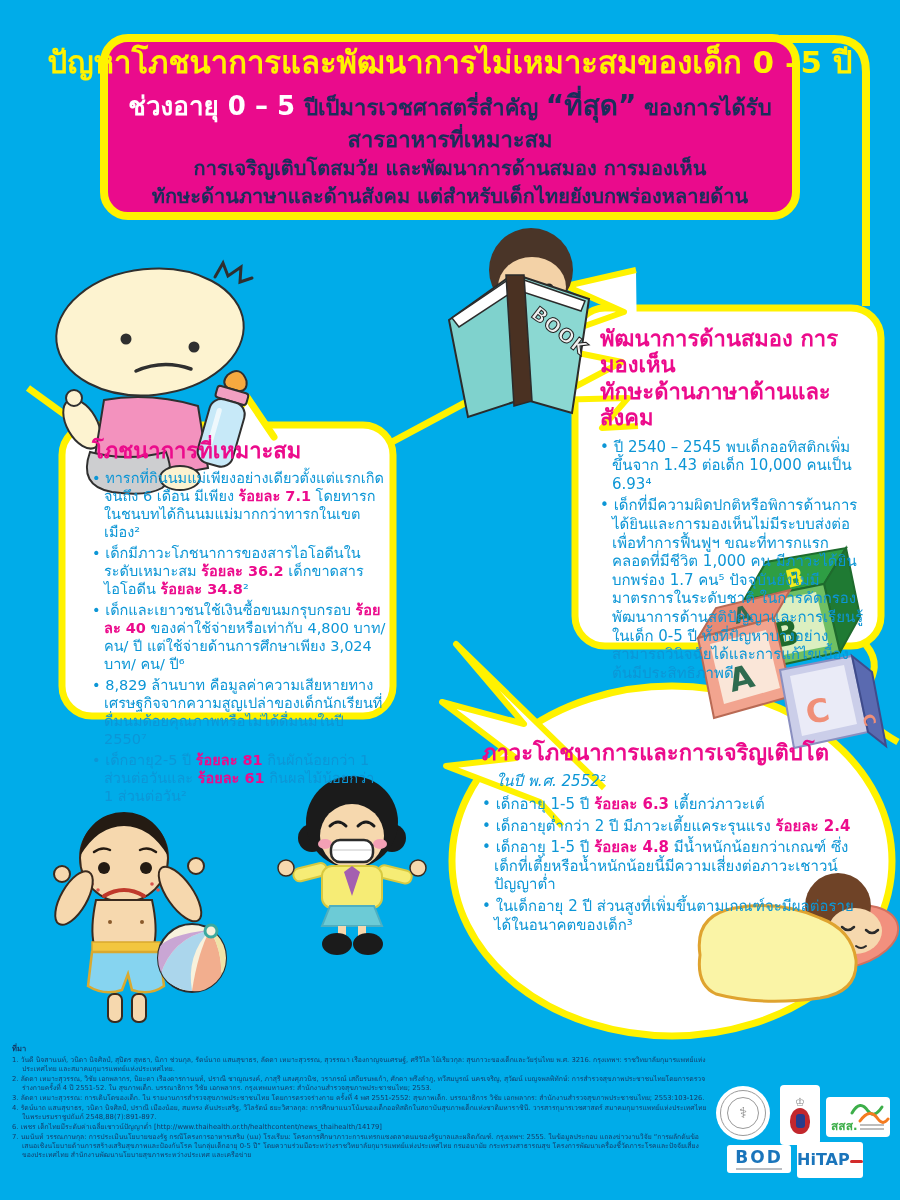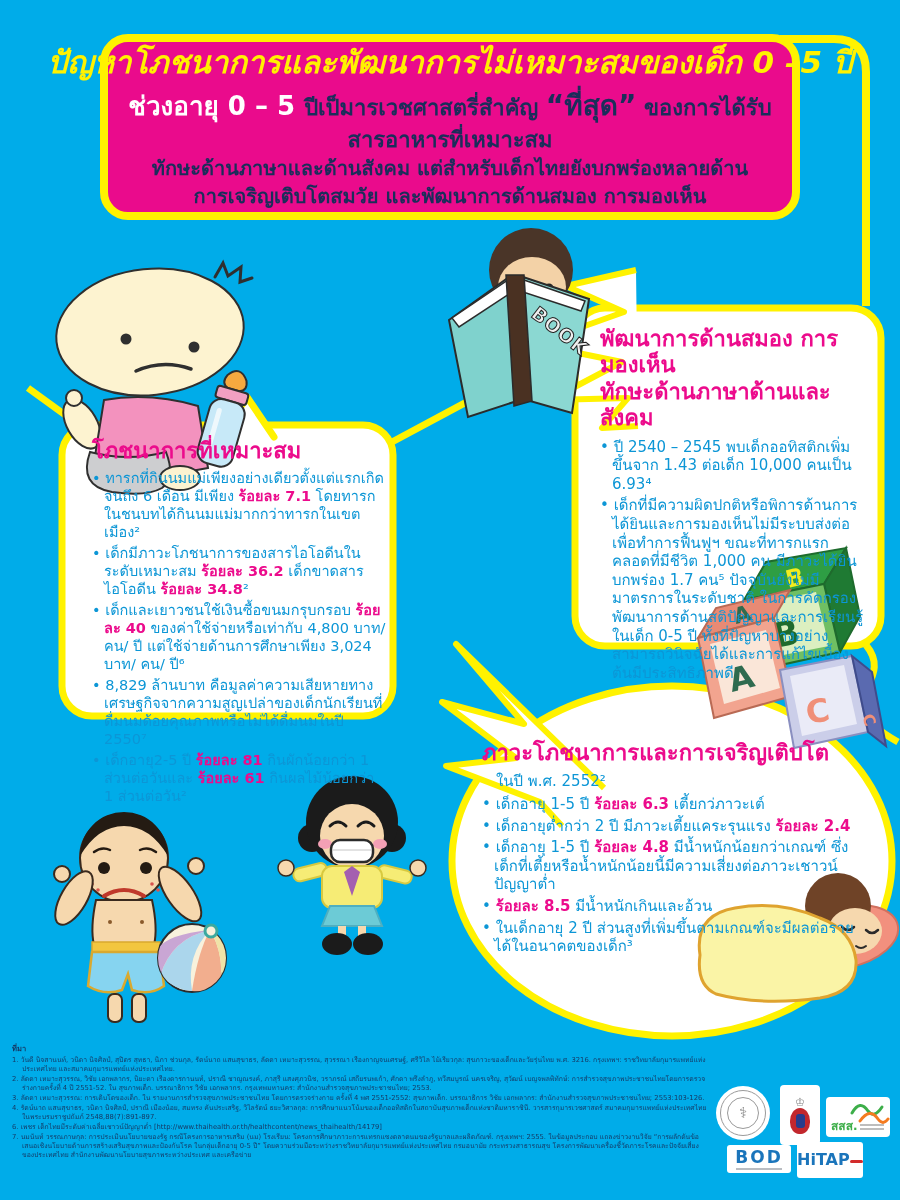--- a/index.html
+++ b/index.html
@@ -5,36 +5,36 @@
   html,body{margin:0;padding:0;}
   body{font-family:"DejaVu Sans","Liberation Sans",sans-serif;}
   #poster{position:relative;width:900px;height:1200px;background:#00ACE9;overflow:hidden;}
   #bg-art{position:absolute;left:0;top:0;}
   .abs{position:absolute;}
   
   #header{left:100px;top:34px;width:700px;height:186px;box-sizing:border-box;
     background:#EA0B8C;border:8px solid #FFF200;border-radius:28px;
     display:flex;flex-direction:column;align-items:center;justify-content:center;
     text-align:center;padding:6px 10px;}
-  #header .h-title{color:#FFF200;font-size:31px;font-weight:700;white-space:nowrap;line-height:1.2;font-style:italic;}
+  #header .h-title{color:#FFF200;font-size:31px;font-weight:700;white-space:nowrap;line-height:1.2;}
   #header .h-sub{color:#1A2E5A;font-weight:700;font-size:22px;line-height:1.35;margin-top:6px;}
   #header .h-sub2{color:#1A2E5A;font-weight:700;font-size:20px;line-height:1.4;}
   .wb{color:#FFFFFF;font-size:26px;}
   .bg{font-size:28px;}
   
   .bubble-text{color:#0C96D6;font-size:14.5px;line-height:1.24;}
   .bubble-title{color:#EC0B8C;font-weight:700;font-size:22px;line-height:1.2;margin:0 0 6px 0;}
   ul.bl{list-style:none;margin:4px 0 0 0;padding:0;}
   ul.bl li{padding-left:12px;text-indent:-12px;margin-bottom:3px;}
   ul.bl li::before{content:"• ";color:#0C96D6;}
   .hl{color:#EC0B8C;font-weight:700;}
   #nutrition-text{left:92px;top:438px;width:294px;}
   #development-text{left:600px;top:326px;width:264px;font-size:15px;}
   #growth-text{left:482px;top:740px;width:382px;font-size:15px;}
-  #growth-text .g-sub{margin:2px 0 2px 14px;}
+  #growth-text .g-sub{margin:2px 0 2px 14px;font-style:italic;}
   
   #footer{left:12px;top:1042px;width:696px;color:#143A66;}
   #footer .src-label{font-size:7.5px;font-weight:700;margin-bottom:2px;}
   ul.refs{list-style:none;margin:0;padding:0;font-size:6.8px;line-height:1.32;}
   ul.refs li{padding-left:10px;text-indent:-10px;margin-bottom:1px;overflow-wrap:anywhere;}
   
   .logo{background:#fff;display:flex;align-items:center;justify-content:center;}
   #logo-seal{left:716px;top:1086px;width:54px;height:54px;border-radius:50%;}
   #logo-seal .ring{width:44px;height:44px;border:1.5px solid #9A9A9A;border-radius:50%;
      display:flex;align-items:center;justify-content:center;}
@@ -206,22 +206,22 @@
       <ellipse cx="855" cy="931" rx="27" ry="23" fill="#F6D8AE"></ellipse>
       <path d="M842,927 q6,6 12,0 M866,930 q6,6 12,0" fill="none" stroke="#2B2B2B" stroke-width="2.5" stroke-linecap="round"></path>
       <path d="M856,946 q5,4 10,0" fill="none" stroke="#2B2B2B" stroke-width="2" stroke-linecap="round"></path>
       <path d="M700,955 Q694,915 735,908 Q780,900 820,918 Q852,930 856,960 Q858,992 820,998 Q760,1006 716,994 Q696,985 700,955 Z" fill="#FAF4A6" stroke="#DFA32F" stroke-width="3"></path>
     </g>
   </svg>
 
   <div id="header" class="abs">
     <div class="h-title">ปัญหาโภชนาการและพัฒนาการไม่เหมาะสมของเด็ก 0 –5 ปี</div>
     <div class="h-sub"><span class="wb">ช่วงอายุ 0 – 5 </span><span>ปีเป็มารเวชศาสตรี่สำคัญ </span><span class="bg">“ที่สุด”</span><span> ของการได้รับสารอาหารที่เหมาะสม</span></div>
+    <div class="h-sub2">การเจริญเติบโตสมวัย และพัฒนาการด้านสมอง การมองเห็น</div>
     <div class="h-sub2">ทักษะด้านภาษาและด้านสังคม แต่สำหรับเด็กไทยยังบกพร่องหลายด้าน</div>
-    <div class="h-sub2">การเจริญเติบโตสมวัย และพัฒนาการด้านสมอง การมองเห็น</div>
   </div>
 
   <div id="nutrition-text" class="abs bubble-text">
     <div class="bubble-title">โภชนาการที่เหมาะสม</div>
     <ul class="bl">
       <li><span>ทารกที่กินนมแม่เพียงอย่างเดียวตั้งแต่แรกเกิดจนถึง 6 เดือน มีเพียง </span><span class="hl">ร้อยละ 7.1</span><span> โดยทารกในชนบทได้กินนมแม่มากกว่าทารกในเขตเมือง²</span></li>
       <li><span>เด็กมีภาวะโภชนาการของสารไอโอดีนในระดับเหมาะสม </span><span class="hl">ร้อยละ 36.2</span><span> เด็กขาดสารไอโอดีน </span><span class="hl">ร้อยละ 34.8</span><span>²</span></li>
       <li><span>เด็กและเยาวชนใช้เงินซื้อขนมกรุบกรอบ </span><span class="hl">ร้อยละ 40</span><span> ของค่าใช้จ่ายหรือเท่ากับ 4,800 บาท/ คน/ ปี แต่ใช้จ่ายด้านการศึกษาเพียง 3,024 บาท/ คน/ ปี⁶</span></li>
       <li><span>8,829 ล้านบาท คือมูลค่าความเสียหายทางเศรษฐกิจจากความสูญเปล่าของเด็กนักเรียนที่ดื่มนมด้อยคุณภาพหรือไม่ได้ดื่มนมในปี 2550⁷</span></li>
       <li><span>เด็กอายุ2-5 ปี </span><span class="hl">ร้อยละ 81</span><span> กินผักน้อยกว่า 1 ส่วนต่อวันและ </span><span class="hl">ร้อยละ 61</span><span> กินผลไม้น้อยกว่า 1 ส่วนต่อวัน²</span></li>
@@ -239,21 +239,20 @@
     </ul>
   </div>
 
   <div id="growth-text" class="abs bubble-text">
     <div class="bubble-title">ภาวะโภชนาการและการเจริญเติบโต</div>
     <div class="g-sub">ในปี พ.ศ. 2552²</div>
     <ul class="bl">
       <li><span>เด็กอายุ 1-5 ปี </span><span class="hl">ร้อยละ 6.3</span><span> เตี้ยกว่ภาวะเต์</span></li>
       <li><span>เด็กอายุต่ำกว่า 2 ปี มีภาวะเตี้ยแคระรุนแรง </span><span class="hl">ร้อยละ 2.4</span></li>
       <li><span>เด็กอายุ 1-5 ปี </span><span class="hl">ร้อยละ 4.8</span><span> มีน้ำหนักน้อยกว่าเกณฑ์ ซึ่งเด็กที่เตี้ยหรือน้ำหนักน้อยนี้มีความเสี่ยงต่อภาวะเชาวน์ปัญญาต่ำ</span></li>
-      <li><span class="hl">ร้อยละ 8.5</span><span> มีน้ำหนักเกินและอ้วน</span></li>
       <li><span>ในเด็กอายุ 2 ปี ส่วนสูงที่เพิ่มขึ้นตามเกณฑ์จะมีผลต่อรายได้ในอนาคตของเด็ก³</span></li>
     </ul>
   </div>
 
   <div id="footer" class="abs">
     <div class="src-label">ที่มา</div>
     <ul class="refs">
       <li>1. วันดี นิจสานนท์, วนิดา นิจศิลป์, สุปิตร สุทธา, นิภา ช่วนกุล, รัตน์นาถ แสนสุขาธร, ลัดดา เหมาะสุวรรณ, สุวรรณา เรืองกาญจนเศรษฐ์, ศรีวิไล ไม้เรียวกุล: สุขภาวะของเด็กและวัยรุ่นไทย พ.ศ. 3216. กรุงเทพฯ: ราชวิทยาลัยกุมารแพทย์แห่งประเทศไทย และสมาคมกุมารแพทย์แห่งประเทศไทย.</li>
       <li>2. ลัดดา เหมาะสุวรรณ, วิชัย เอกพลากร, นิยะดา เรืองดารกานนท์, ปราณี ชาญณรงค์, ภาสุรี แสงศุภวนิช, วราภรณ์ เสถียรนพเก้า, ศักดา พรึงลำภู, ทวีสมบูรณ์ นครเจริญ, สุวัฒน์ เบญจพลพิทักษ์: การสำรวจสุขภาพประชาชนไทยโดยการตรวจร่างกายครั้งที่ 4 ปี 2551-52. ใน สุขภาพเด็ก. บรรณาธิการ วิชัย เอกพลากร. กรุงเทพมหานคร: สำนักงานสำรวจสุขภาพประชาชนไทย; 2553.</li>
       <li>3. ลัดดา เหมาะสุวรรณ: การเติบโตของเด็ก. ใน รายงานการสำรวจสุขภาพประชาชนไทย โดยการตรวจร่างกาย ครั้งที่ 4 พศ 2551-2552: สุขภาพเด็ก. บรรณาธิการ วิชัย เอกพลากร: สำนักงานสำรวจสุขภาพประชาชนไทย; 2553:103-126.</li>

